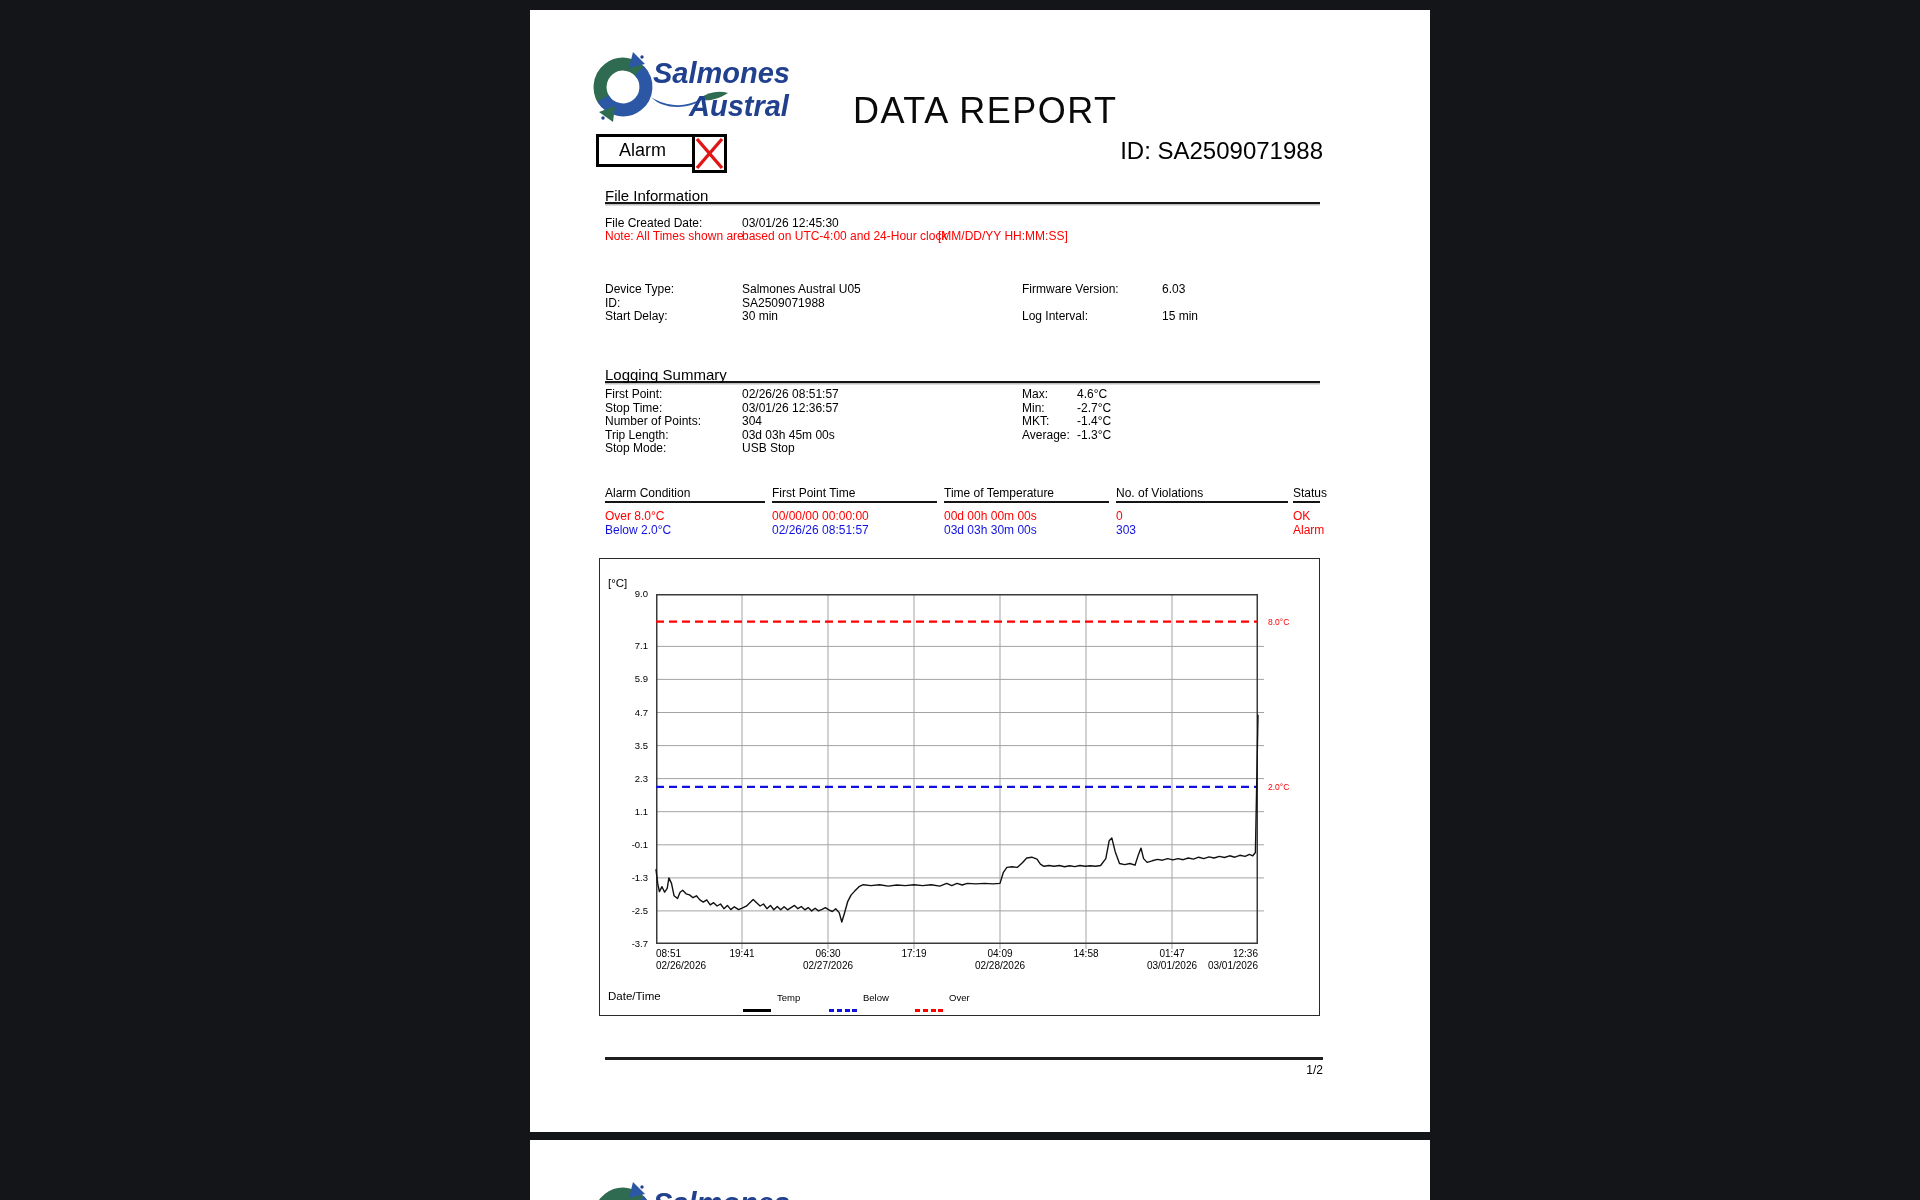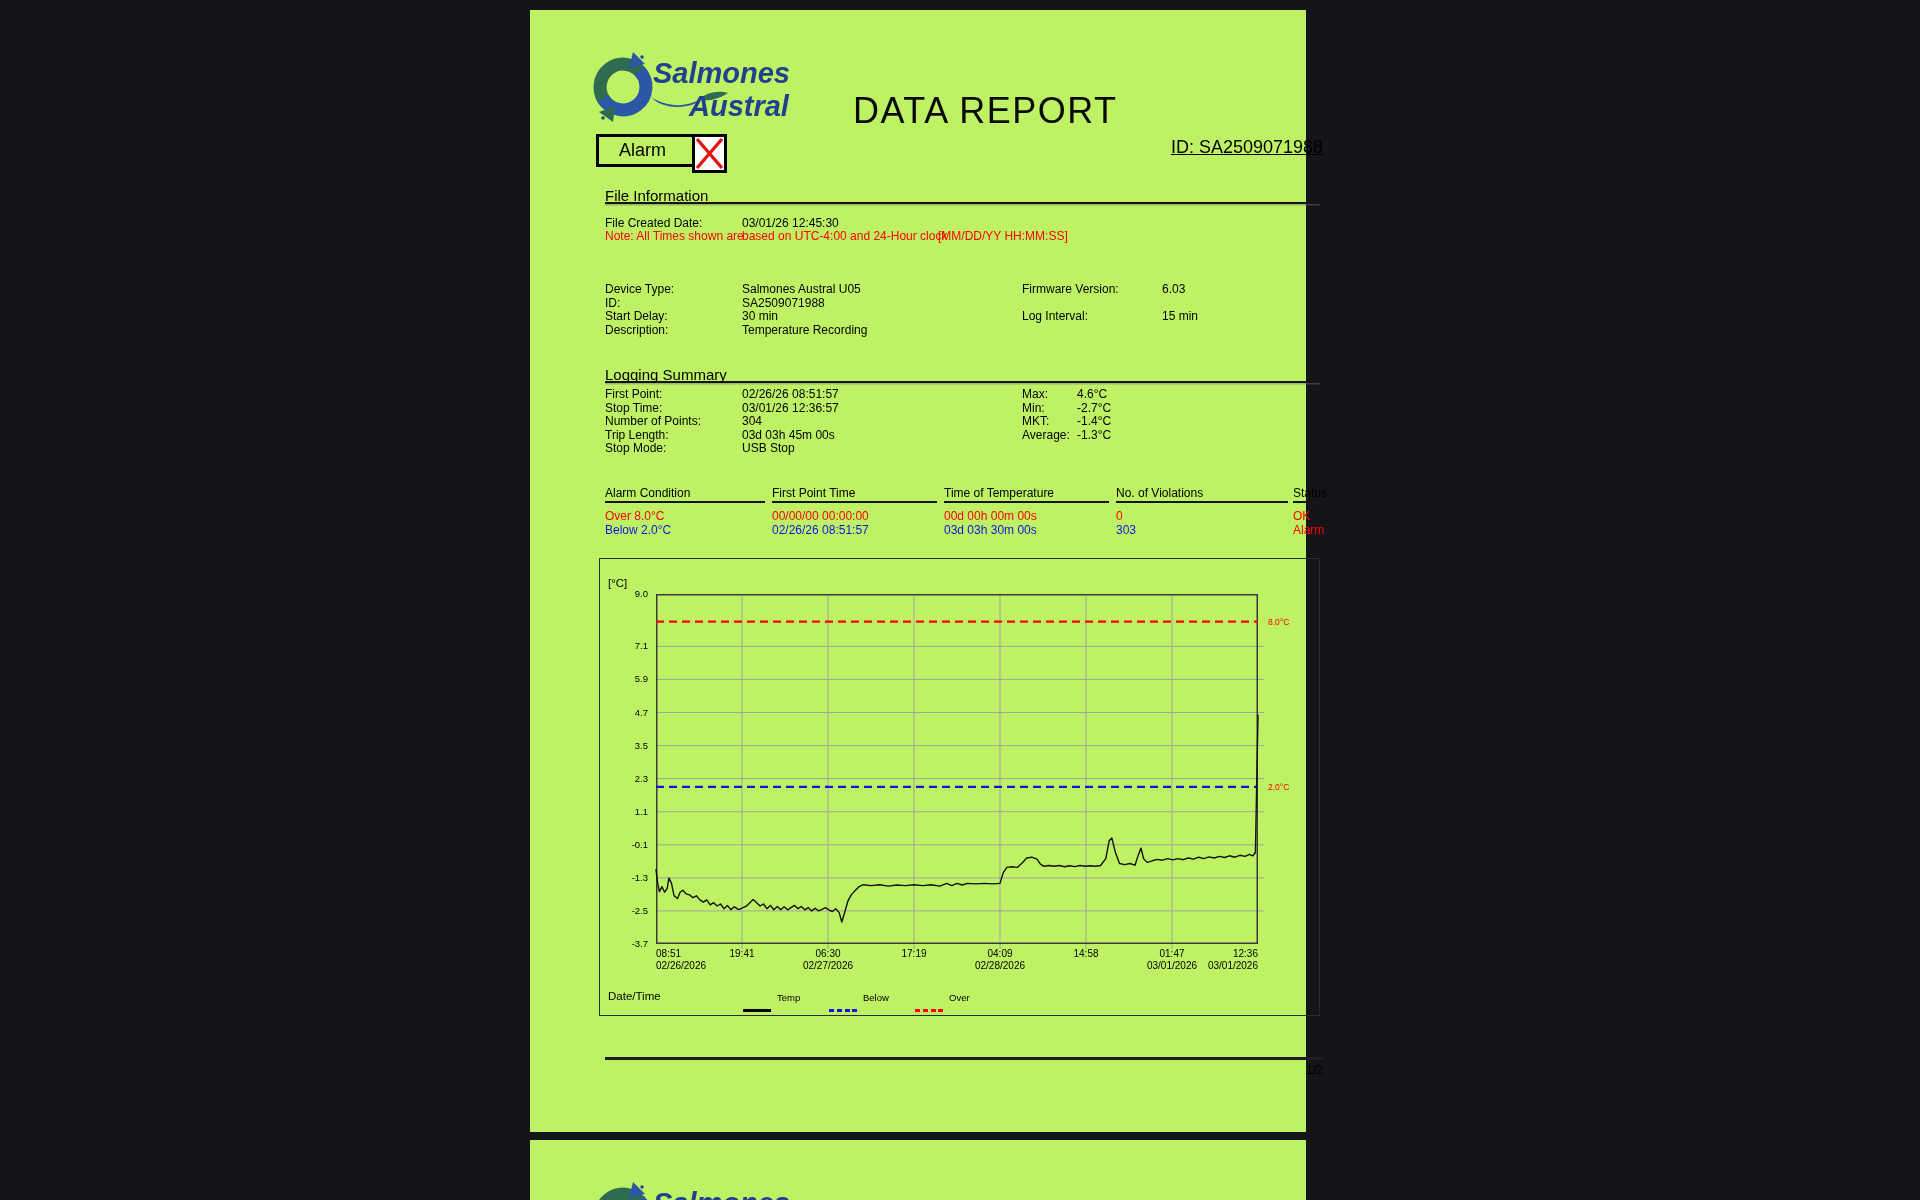--- a/index.html
+++ b/index.html
@@ -1,23 +1,23 @@
 <!DOCTYPE html>
 <html><head>
 <meta charset="utf-8">
 <style>
   *{box-sizing:border-box;margin:0;padding:0;}
   html,body{width:1920px;height:1200px;}
   body{background:#141519;overflow:hidden;font-family:"Liberation Sans",sans-serif;color:#000;}
-  .page{position:absolute;left:530px;width:776px;background:#bef264;}
+  .page{position:absolute;left:530px;width:900px;background:#ffffff;}
   #page1{top:10px;height:1122px;}
   #page2{top:1140px;height:62px;overflow:hidden;}
   .logo-wrap{position:absolute;left:63px;top:40px;width:218px;height:76px;}
   #report-title{position:absolute;left:323px;top:80px;font-size:36px;letter-spacing:1.5px;color:#0a0a0a;white-space:nowrap;}
-  #report-id{position:absolute;left:520px;top:127px;width:273px;text-align:right;font-size:18px;white-space:nowrap;text-decoration:underline;}
+  #report-id{position:absolute;left:520px;top:127px;width:273px;text-align:right;font-size:24px;white-space:nowrap;}
   #alarm-box{position:absolute;left:66px;top:124px;width:131px;height:33px;border:3px solid #000;}
   #alarm-box .alarm-label{display:block;padding-left:20px;font-size:18px;line-height:26px;}
   #alarm-x{position:absolute;right:-3px;top:-3px;width:35px;height:39px;border:3px solid #000;background:#fff;}
   .sec-head{position:absolute;left:75px;width:715px;height:17px;font-size:15px;border-bottom:2.2px solid #151515;box-shadow:0 1.5px 0 rgba(110,110,110,.45);white-space:nowrap;}
   .rows-wrap{position:absolute;left:75px;width:715px;font-size:12px;}
   #alarm-table{position:absolute;left:75px;top:476px;width:715px;height:62px;font-size:12px;}
   #chart-box{position:absolute;left:69px;top:548px;width:721px;height:458px;border:1.5px solid #2a2a2a;}
   #chart-unit{position:absolute;left:8px;top:18px;font-size:11.5px;}
   .ylab{position:absolute;left:0;width:48px;text-align:right;font-size:9.5px;white-space:nowrap;}
   .xtick{position:absolute;font-size:10px;line-height:12px;white-space:nowrap;}
@@ -82,24 +82,20 @@
       </div>
       <div style="position: absolute; left: 0px; top: 13.5px; height: 13px; width: 715px; white-space: nowrap;">
         <span style="position: absolute; left: 0px;">ID:</span>
         <span style="position: absolute; left: 137px;">SA2509071988</span>
       </div>
       <div style="position: absolute; left: 0px; top: 27px; height: 13px; width: 715px; white-space: nowrap;">
         <span style="position: absolute; left: 0px;">Start Delay:</span>
         <span style="position: absolute; left: 137px;">30 min</span>
         <span style="position: absolute; left: 417px;">Log Interval:</span>
         <span style="position: absolute; left: 557px;">15 min</span>
-      </div>
-      <div style="position: absolute; left: 0px; top: 40.5px; height: 13px; width: 715px; white-space: nowrap;">
-        <span style="position: absolute; left: 0px;">Description:</span>
-        <span style="position: absolute; left: 137px;">Temperature Recording</span>
       </div>
     </div>
 
   <div class="sec-head" style="top:356px;">Logging Summary</div>
   <div class="rows-wrap" id="logging-rows" style="top:377px;height:70px;">
       <div style="position: absolute; left: 0px; top: 0px; height: 13px; width: 715px; white-space: nowrap;">
         <span style="position: absolute; left: 0px;">First Point:</span>
         <span style="position: absolute; left: 137px;">02/26/26 08:51:57</span>
         <span style="position: absolute; left: 417px;">Max:</span>
         <span style="position: absolute; left: 472px;">4.6°C</span>

